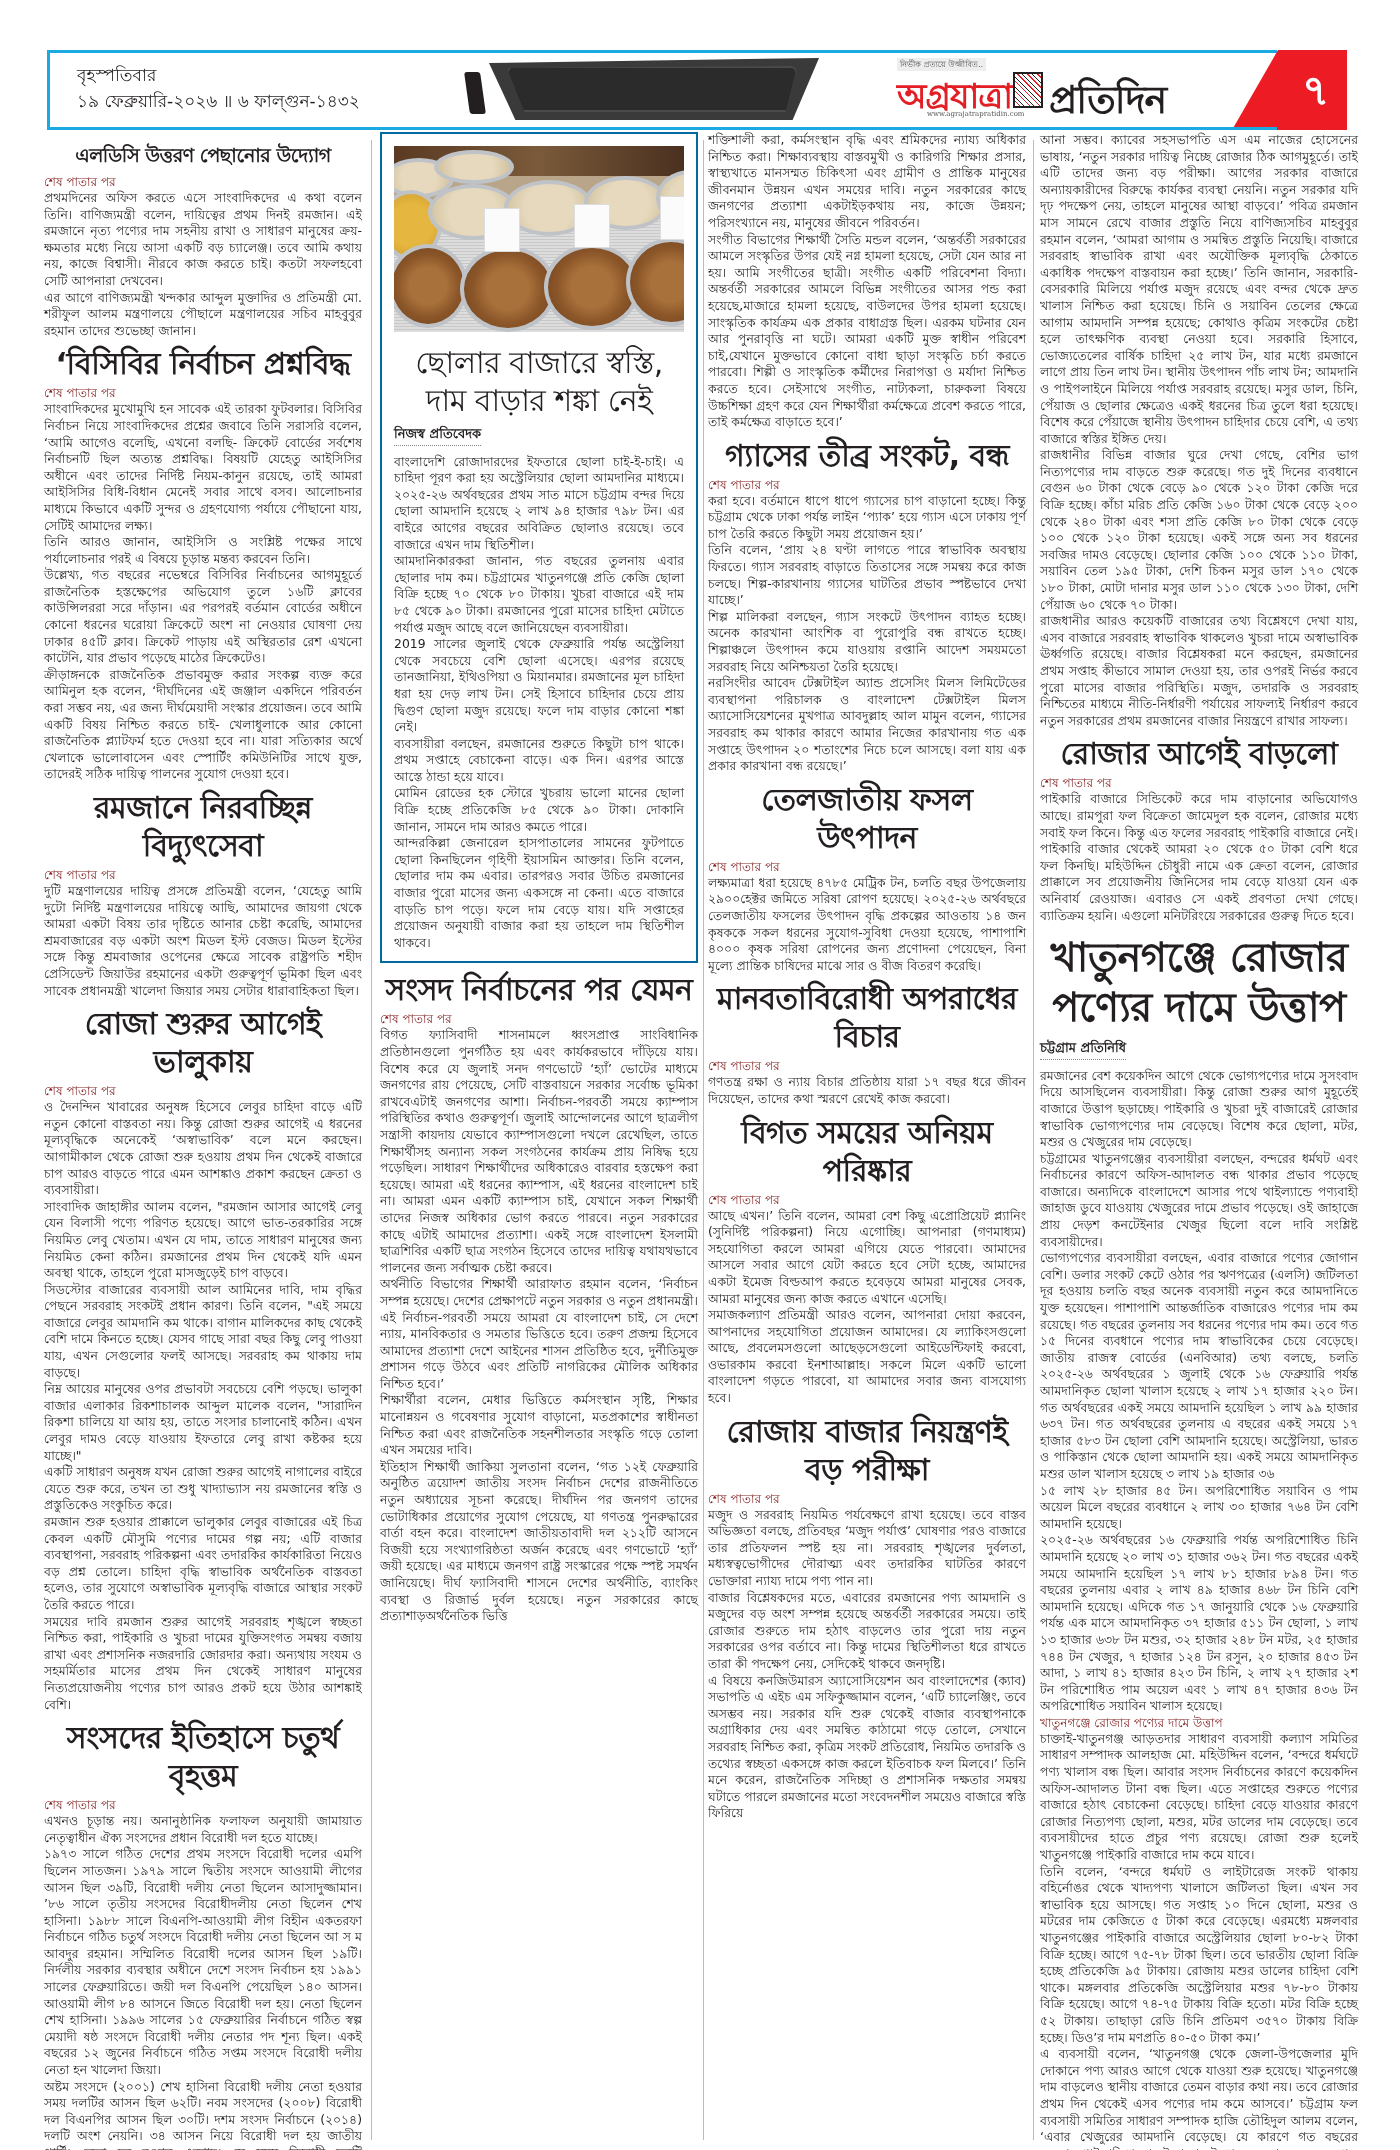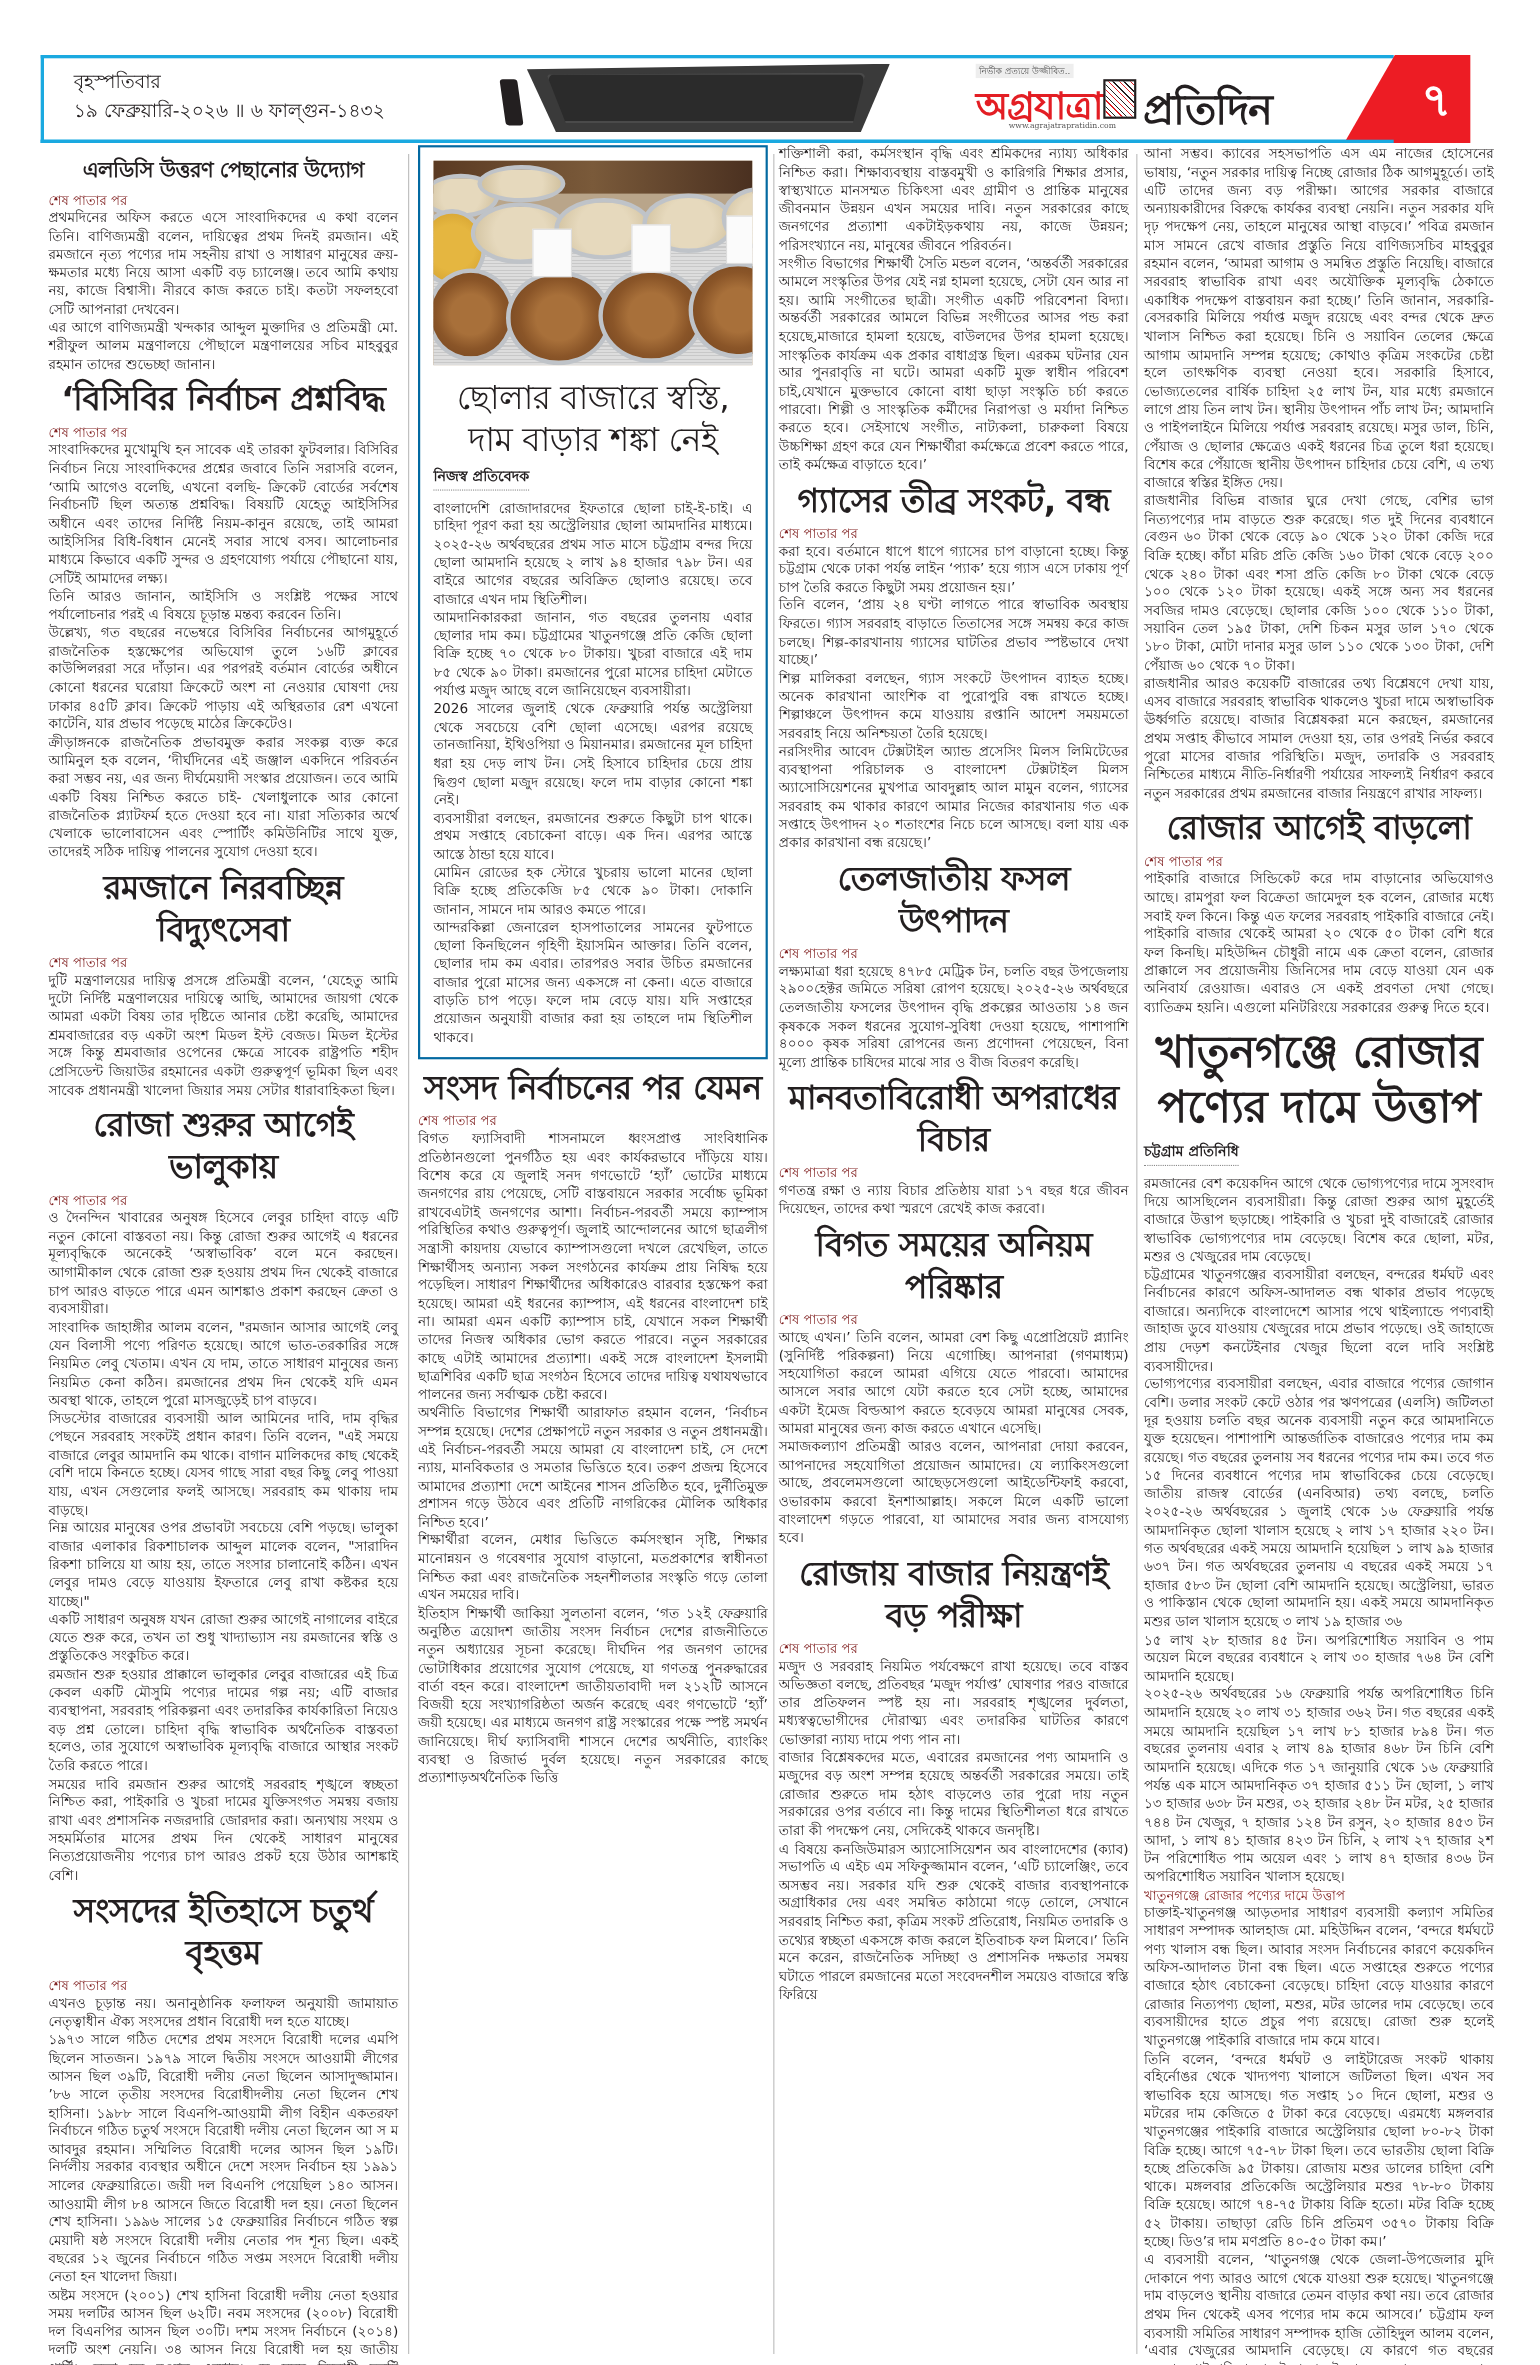--- a/index.html
+++ b/index.html
@@ -1,20 +1,20 @@
 <!DOCTYPE html>
 <html><head>
 <meta charset="utf-8">
 <style>
   * { box-sizing: border-box; margin: 0; padding: 0; }
   html, body { width: 1400px; height: 2150px; background: #ffffff; overflow: hidden; }
   body { font-family: "DejaVu Sans", sans-serif; color: #231f20; position: relative; }
 
   
-  .masthead { position: absolute; left: 37px; top: 50px; width: 1133px; height: 80px; }
+  .masthead { position: absolute; left: 47px; top: 50px; width: 1133px; height: 80px; }
   .mh-box { position: absolute; left: 0; top: 0; width: 1230px; height: 80px;
             border: 3px solid #1aa9e0; border-right: none; background: #fff; }
   .mh-date { position: absolute; left: 30px; top: 12px; font-size: 17px; line-height: 26px; color: #231f20; }
   .mh-tab { position: absolute; left: 420px; top: 8px; width: 380px; height: 62px; }
   .mh-tab .shape1 { position: absolute; left: 0; top: 14px; width: 16px; height: 42px; background: #231f20; border-radius: 3px; transform: skewX(8deg); }
   .mh-tab .shape2 { position: absolute; left: 22px; top: 0; width: 330px; height: 62px; background: #3a3a3a;
                     clip-path: polygon(0 8%, 100% 0, 92% 100%, 8% 100%); }
   .mh-tab .shape3 { position: absolute; left: 40px; top: 8px; width: 290px; height: 46px; background: #2b2b2b; border: 2px solid #4a4a4a; border-radius: 6px;
                     clip-path: polygon(0 4%, 100% 0, 96% 100%, 6% 100%); }
   .mh-logo { position: absolute; left: 850px; top: 6px; width: 360px; height: 64px; }
@@ -144,21 +144,21 @@
       <div class="bowl seed" style="left:150px;top:98px;width:96px;height:86px"></div>
       <div class="bowl seed" style="left:232px;top:92px;width:90px;height:88px"></div>
       <div class="tag" style="left:90px;top:62px"></div>
       <div class="tag" style="left:180px;top:58px"></div>
       <div class="tag" style="left:266px;top:50px"></div>
     </div>
     <h2 class="hl hl-lg" style="font-weight:normal">ছোলার বাজারে স্বস্তি, দাম বাড়ার শঙ্কা নেই</h2>
     <div class="byline">নিজস্ব প্রতিবেদক</div>
     <p class="body">বাংলাদেশি রোজাদারদের ইফতারে ছোলা চাই-ই-চাই। এ চাহিদা পূরণ করা হয় অস্ট্রেলিয়ার ছোলা আমদানির মাধ্যমে। ২০২৫-২৬ অর্থবছরের প্রথম সাত মাসে চট্টগ্রাম বন্দর দিয়ে ছোলা আমদানি হয়েছে ২ লাখ ৯৪ হাজার ৭৯৮ টন। এর বাইরে আগের বছরের অবিক্রিত ছোলাও রয়েছে। তবে বাজারে এখন দাম স্থিতিশীল।</p>
     <p class="body">আমদানিকারকরা জানান, গত বছরের তুলনায় এবার ছোলার দাম কম। চট্টগ্রামের খাতুনগঞ্জে প্রতি কেজি ছোলা বিক্রি হচ্ছে ৭০ থেকে ৮০ টাকায়। খুচরা বাজারে এই দাম ৮৫ থেকে ৯০ টাকা। রমজানের পুরো মাসের চাহিদা মেটাতে পর্যাপ্ত মজুদ আছে বলে জানিয়েছেন ব্যবসায়ীরা।</p>
-    <p class="body">2026 সালের জুলাই থেকে ফেব্রুয়ারি পর্যন্ত অস্ট্রেলিয়া থেকে সবচেয়ে বেশি ছোলা এসেছে। এরপর রয়েছে তানজানিয়া, ইথিওপিয়া ও মিয়ানমার। রমজানের মূল চাহিদা ধরা হয় দেড় লাখ টন। সেই হিসাবে চাহিদার চেয়ে প্রায় দ্বিগুণ ছোলা মজুদ রয়েছে। ফলে দাম বাড়ার কোনো শঙ্কা নেই।</p>
+    <p class="body">2019 সালের জুলাই থেকে ফেব্রুয়ারি পর্যন্ত অস্ট্রেলিয়া থেকে সবচেয়ে বেশি ছোলা এসেছে। এরপর রয়েছে তানজানিয়া, ইথিওপিয়া ও মিয়ানমার। রমজানের মূল চাহিদা ধরা হয় দেড় লাখ টন। সেই হিসাবে চাহিদার চেয়ে প্রায় দ্বিগুণ ছোলা মজুদ রয়েছে। ফলে দাম বাড়ার কোনো শঙ্কা নেই।</p>
     <p class="body">ব্যবসায়ীরা বলছেন, রমজানের শুরুতে কিছুটা চাপ থাকে। প্রথম সপ্তাহে বেচাকেনা বাড়ে। এক দিন। এরপর আস্তে আস্তে ঠান্ডা হয়ে যাবে।</p>
     <p class="body">মোমিন রোডের হক স্টোরে খুচরায় ভালো মানের ছোলা বিক্রি হচ্ছে প্রতিকেজি ৮৫ থেকে ৯০ টাকা। দোকানি জানান, সামনে দাম আরও কমতে পারে।</p>
     <p class="body">আন্দরকিল্লা জেনারেল হাসপাতালের সামনের ফুটপাতে ছোলা কিনছিলেন গৃহিণী ইয়াসমিন আক্তার। তিনি বলেন, ছোলার দাম কম এবার। তারপরও সবার উচিত রমজানের বাজার পুরো মাসের জন্য একসঙ্গে না কেনা। এতে বাজারে বাড়তি চাপ পড়ে। ফলে দাম বেড়ে যায়। যদি সপ্তাহের প্রয়োজন অনুযায়ী বাজার করা হয় তাহলে দাম স্থিতিশীল থাকবে।</p>
   </article>
   <article>
     <h2 class="hl hl-lg" style="font-weight:bold">সংসদ নির্বাচনের পর যেমন</h2>
     <div class="kicker">শেষ পাতার পর</div>
     <p class="body">বিগত ফ্যাসিবাদী শাসনামলে ধ্বংসপ্রাপ্ত সাংবিধানিক প্রতিষ্ঠানগুলো পুনর্গঠিত হয় এবং কার্যকরভাবে দাঁড়িয়ে যায়। বিশেষ করে যে জুলাই সনদ গণভোটে ‘হ্যাঁ’ ভোটের মাধ্যমে জনগণের রায় পেয়েছে, সেটি বাস্তবায়নে সরকার সর্বোচ্চ ভূমিকা রাখবেএটাই জনগণের আশা। নির্বাচন-পরবর্তী সময়ে ক্যাম্পাস পরিস্থিতির কথাও গুরুত্বপূর্ণ। জুলাই আন্দোলনের আগে ছাত্রলীগ সন্ত্রাসী কায়দায় যেভাবে ক্যাম্পাসগুলো দখলে রেখেছিল, তাতে শিক্ষার্থীসহ অন্যান্য সকল সংগঠনের কার্যক্রম প্রায় নিষিদ্ধ হয়ে পড়েছিল। সাধারণ শিক্ষার্থীদের অধিকারেও বারবার হস্তক্ষেপ করা হয়েছে। আমরা এই ধরনের ক্যাম্পাস, এই ধরনের বাংলাদেশ চাই না। আমরা এমন একটি ক্যাম্পাস চাই, যেখানে সকল শিক্ষার্থী তাদের নিজস্ব অধিকার ভোগ করতে পারবে। নতুন সরকারের কাছে এটাই আমাদের প্রত্যাশা। একই সঙ্গে বাংলাদেশ ইসলামী ছাত্রশিবির একটি ছাত্র সংগঠন হিসেবে তাদের দায়িত্ব যথাযথভাবে পালনের জন্য সর্বাত্মক চেষ্টা করবে।</p>
     <p class="body">অর্থনীতি বিভাগের শিক্ষার্থী আরাফাত রহমান বলেন, ‘নির্বাচন সম্পন্ন হয়েছে। দেশের প্রেক্ষাপটে নতুন সরকার ও নতুন প্রধানমন্ত্রী। এই নির্বাচন-পরবর্তী সময়ে আমরা যে বাংলাদেশ চাই, সে দেশে ন্যায়, মানবিকতার ও সমতার ভিত্তিতে হবে। তরুণ প্রজন্ম হিসেবে আমাদের প্রত্যাশা দেশে আইনের শাসন প্রতিষ্ঠিত হবে, দুর্নীতিমুক্ত প্রশাসন গড়ে উঠবে এবং প্রতিটি নাগরিকের মৌলিক অধিকার নিশ্চিত হবে।’</p>
     <p class="body">শিক্ষার্থীরা বলেন, মেধার ভিত্তিতে কর্মসংস্থান সৃষ্টি, শিক্ষার মানোন্নয়ন ও গবেষণার সুযোগ বাড়ানো, মতপ্রকাশের স্বাধীনতা নিশ্চিত করা এবং রাজনৈতিক সহনশীলতার সংস্কৃতি গড়ে তোলা এখন সময়ের দাবি।</p>

